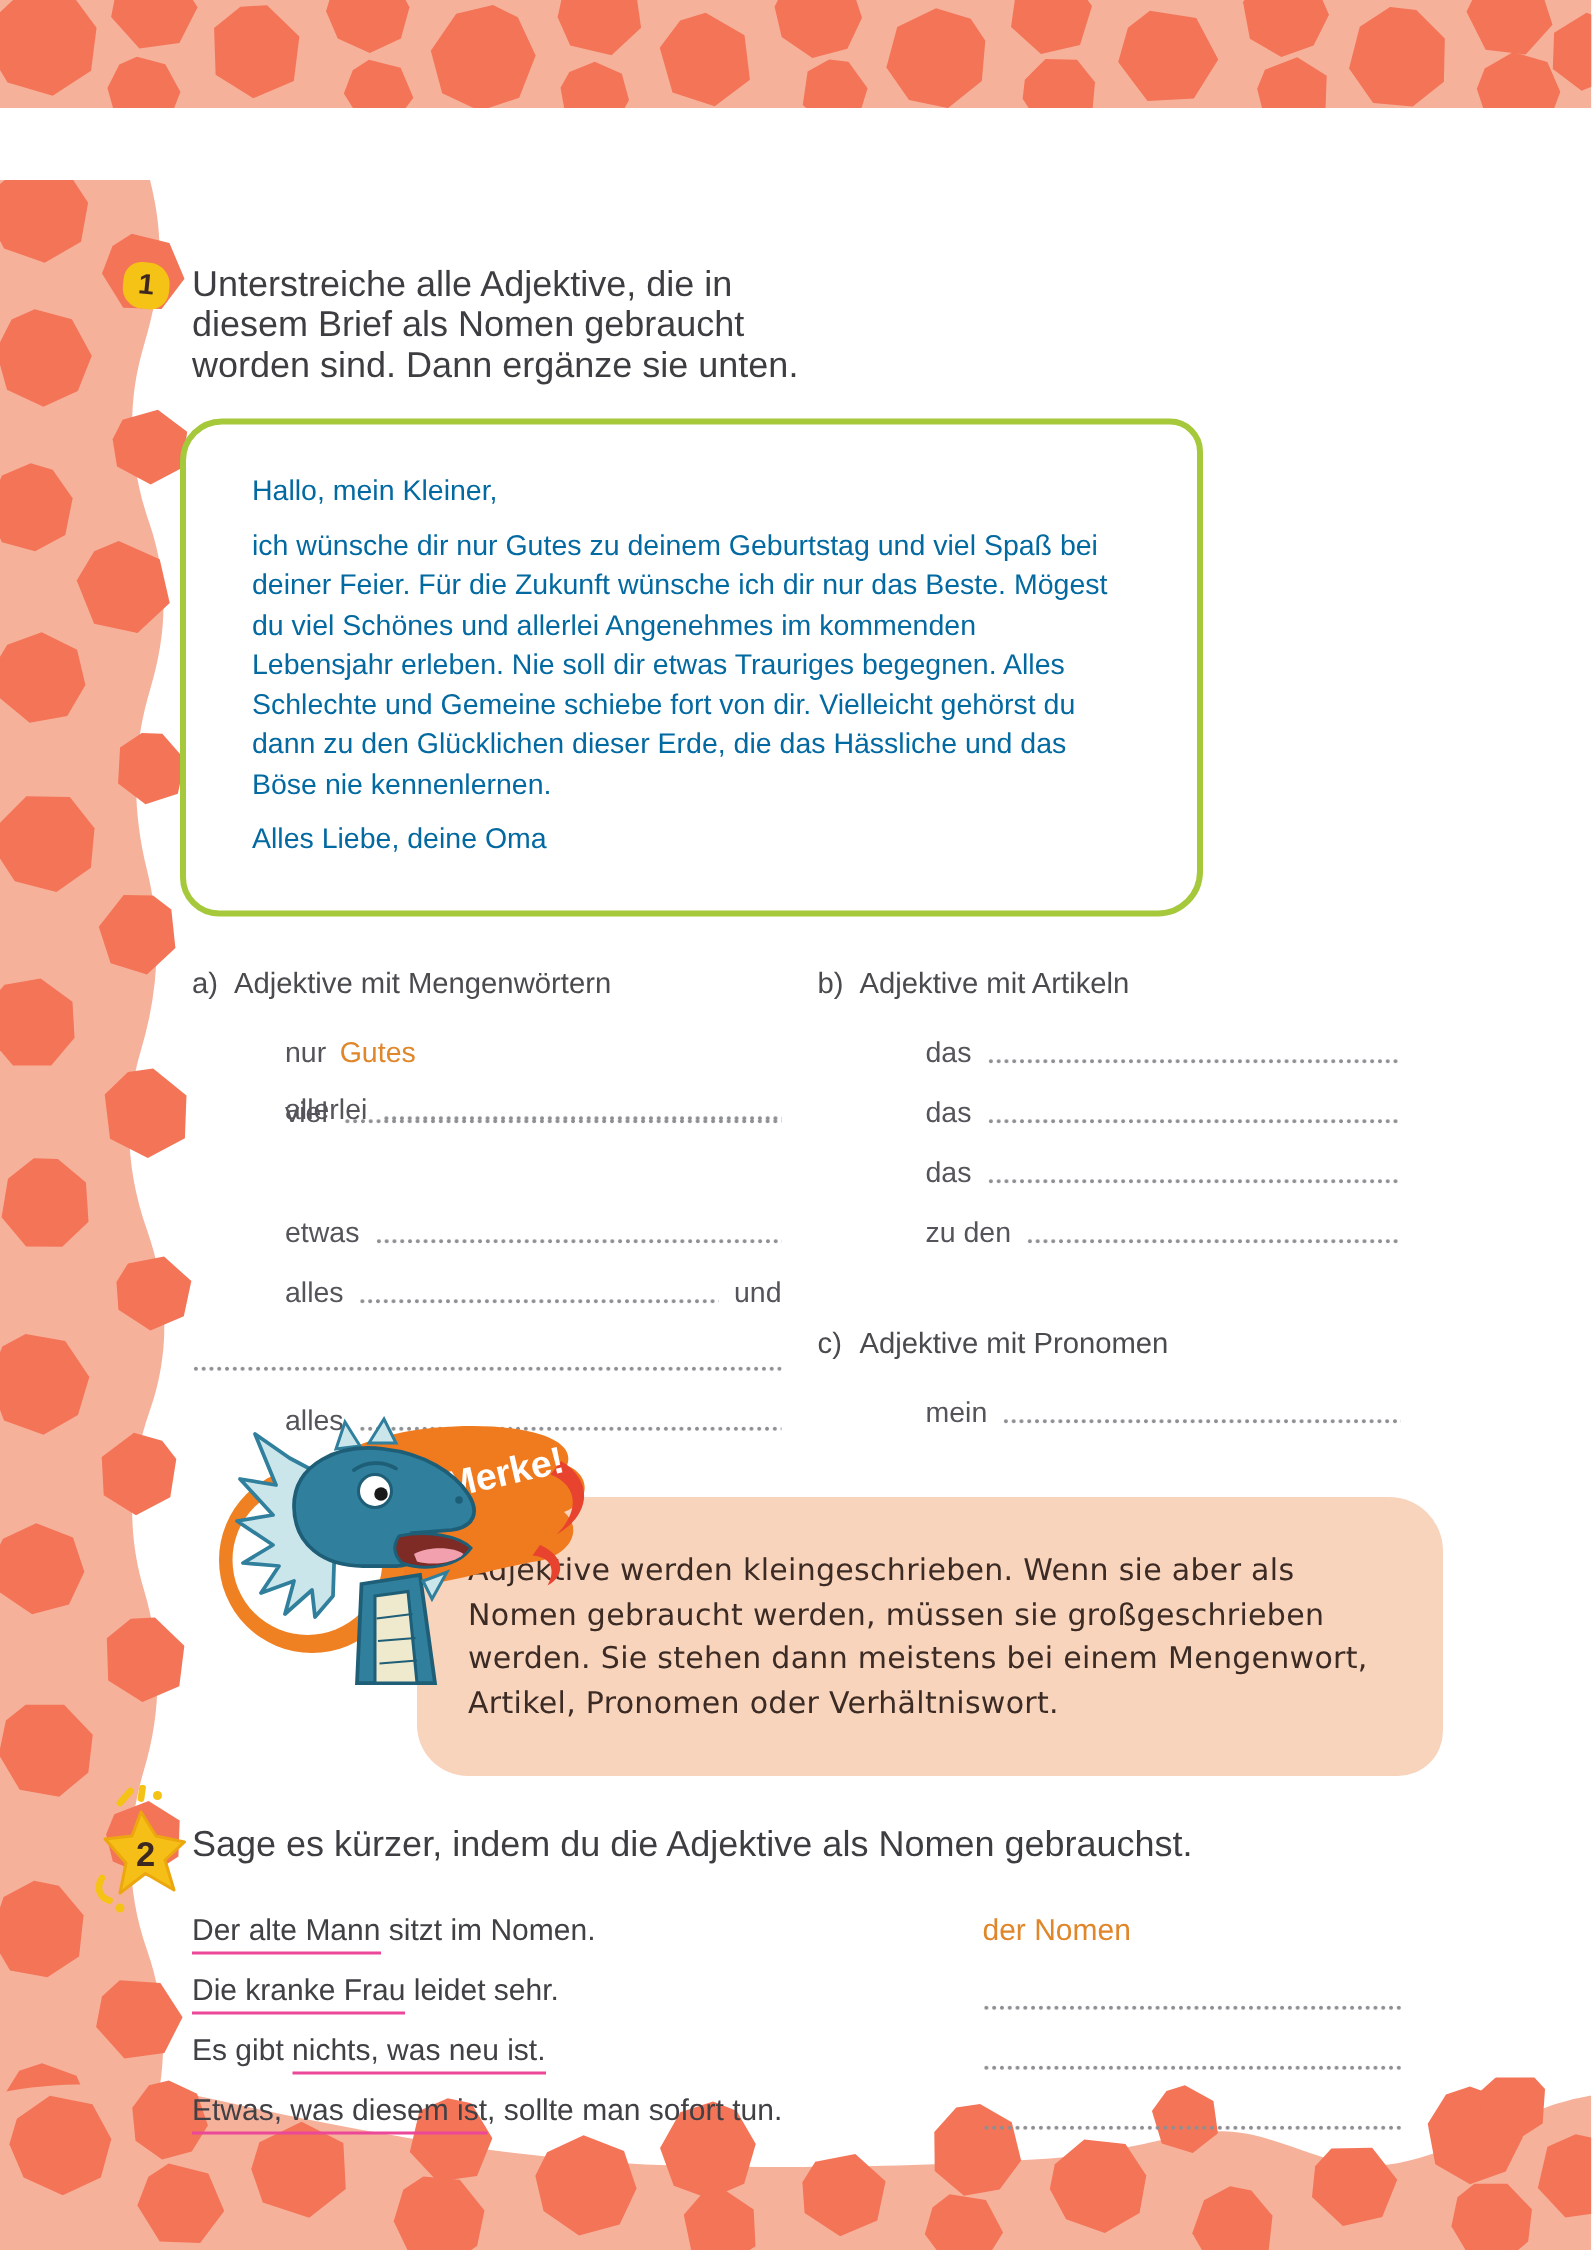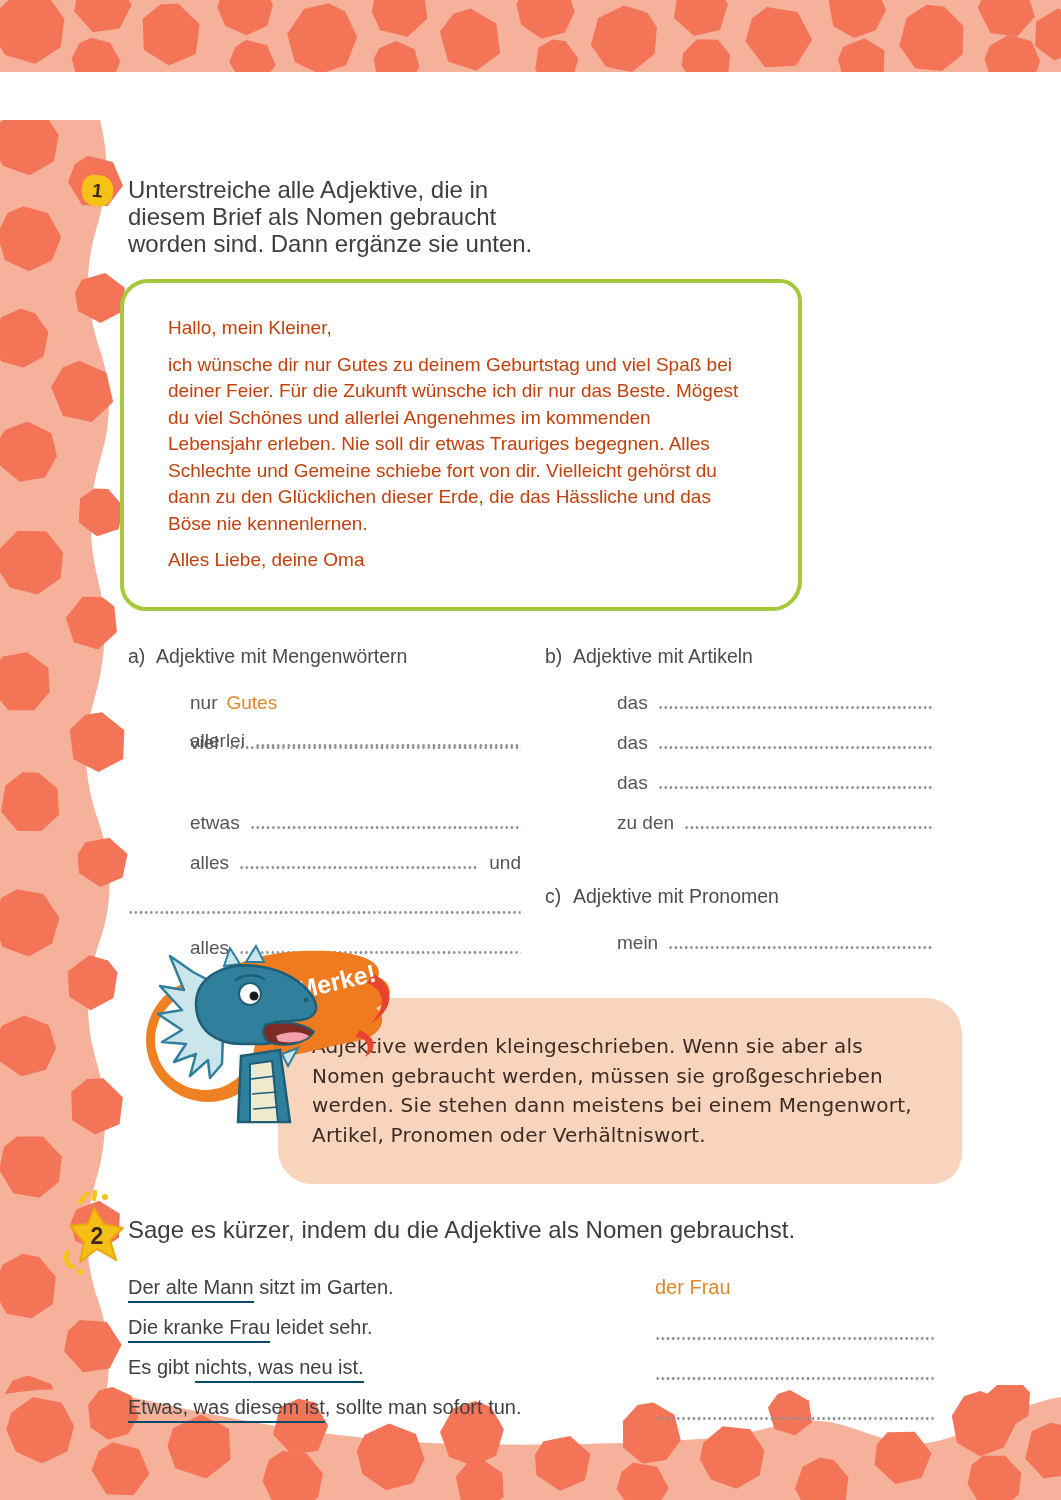--- a/index.html
+++ b/index.html
@@ -17,21 +17,21 @@
 
   .badge1{position:absolute;left:82px;top:175px;width:31px;height:31px;background:#F5C216;
           border-radius:38% 46% 40% 44%;transform:rotate(6deg);display:flex;align-items:center;
           justify-content:center;color:#3C2721;font-weight:bold;font-size:19px;z-index:3;}
   .instr{position:absolute;color:#3E3E42;font-size:24px;line-height:27px;z-index:3;}
   .instr1{left:128px;top:176px;width:420px;}
   .instr2{left:128px;top:1216px;width:760px;}
 
   .letter{position:absolute;left:120px;top:279px;width:682px;height:332px;box-sizing:border-box;
           border:4.5px solid #A5C93B;border-radius:28px 22px 30px 26px;
-          padding:32px 58px 0 44px;color:#c2410c;font-size:19px;line-height:26.5px;z-index:2;}
+          padding:32px 58px 0 44px;color:#0369a1;font-size:19px;line-height:26.5px;z-index:2;}
   .letter p{margin:0 0 10px 0;}
 
   .col-title{position:absolute;display:flex;font-size:19.5px;color:#4A4B4F;z-index:2;}
   .col-title .lbl{width:28px;flex:none;}
 
   .row{position:absolute;display:flex;align-items:flex-end;font-size:19px;color:#54555A;
        height:26px;z-index:2;}
   .rowA{left:153px;width:368px;}
   .rowFull{left:128px;width:393px;}
   .rowB{left:580px;width:354px;}
@@ -43,21 +43,21 @@
   .ans-orange{color:#E0862B;margin-left:9px;}
 
   .notebox{position:absolute;left:278px;top:998px;width:684px;height:186px;box-sizing:border-box;
            background:#F9D4BC;border-radius:30px 36px 30px 34px;padding:34px 30px 0 34px;
            color:#3B2B24;font-size:20px;line-height:29.5px;letter-spacing:0.2px;z-index:2;
            font-family:"DejaVu Sans",sans-serif;}
   .mascot{position:absolute;left:138px;top:944px;z-index:4;}
   .star-badge{position:absolute;left:56px;top:1190px;z-index:3;}
 
   .s-row{position:absolute;left:128px;width:807px;height:30px;font-size:20px;color:#414045;z-index:2;}
-  .s-row .ul{border-bottom:2px solid #0c4a6e;padding-bottom:2.5px;}
+  .s-row .ul{border-bottom:2px solid #ec4899;padding-bottom:2.5px;}
   .s-row .answer{position:absolute;left:527px;top:0;color:#E0862B;}
   .s-row .ansdots{position:absolute;left:527px;right:0;bottom:5px;height:5px;
         background-image:radial-gradient(circle,#8E8F93 1.15px,transparent 1.45px);
         background-size:5.2px 5px;background-repeat:repeat-x;background-position:0 100%;}
 </style>
 </head>
 <body>
 
 <div class="page">
 
@@ -266,22 +266,22 @@
         <path d="M12,62 C8,68 10,75 17,77"></path>
     </g>
     <circle cx="49" cy="7" r="3" fill="#F5C216"></circle>
     <circle cx="24" cy="82" r="3" fill="#F5C216"></circle>
     <polygon points="38,18 48,34 67,38 54,50 60,70 41,59 24,72 28,52 14,36 32,34" fill="#F5BF17" stroke="#ECA70F" stroke-width="2" stroke-linejoin="round"></polygon>
     <text x="41" y="54" text-anchor="middle" font-family="Liberation Sans,sans-serif" font-size="23" font-weight="bold" fill="#3C2721">2</text>
   </svg>
   <div class="instr instr2">Sage es kürzer, indem du die Adjektive als Nomen gebrauchst.</div>
 
   <div class="s-row" style="top:1276px">
-    <span class="sentence"><span></span><span class="ul">Der alte Mann</span><span> sitzt im Garten.</span></span>
-    <span class="answer">der Frau</span>
+    <span class="sentence"><span></span><span class="ul">Der alte Mann</span><span> sitzt im Nomen.</span></span>
+    <span class="answer">der Nomen</span>
   </div>
   <div class="s-row" style="top:1316px">
     <span class="sentence"><span></span><span class="ul">Die kranke Frau</span><span> leidet sehr.</span></span>
     <span class="ansdots"></span>
   </div>
   <div class="s-row" style="top:1356px">
     <span class="sentence"><span>Es gibt </span><span class="ul">nichts, was neu ist.</span><span></span></span>
     <span class="ansdots"></span>
   </div>
   <div class="s-row" style="top:1396px">

